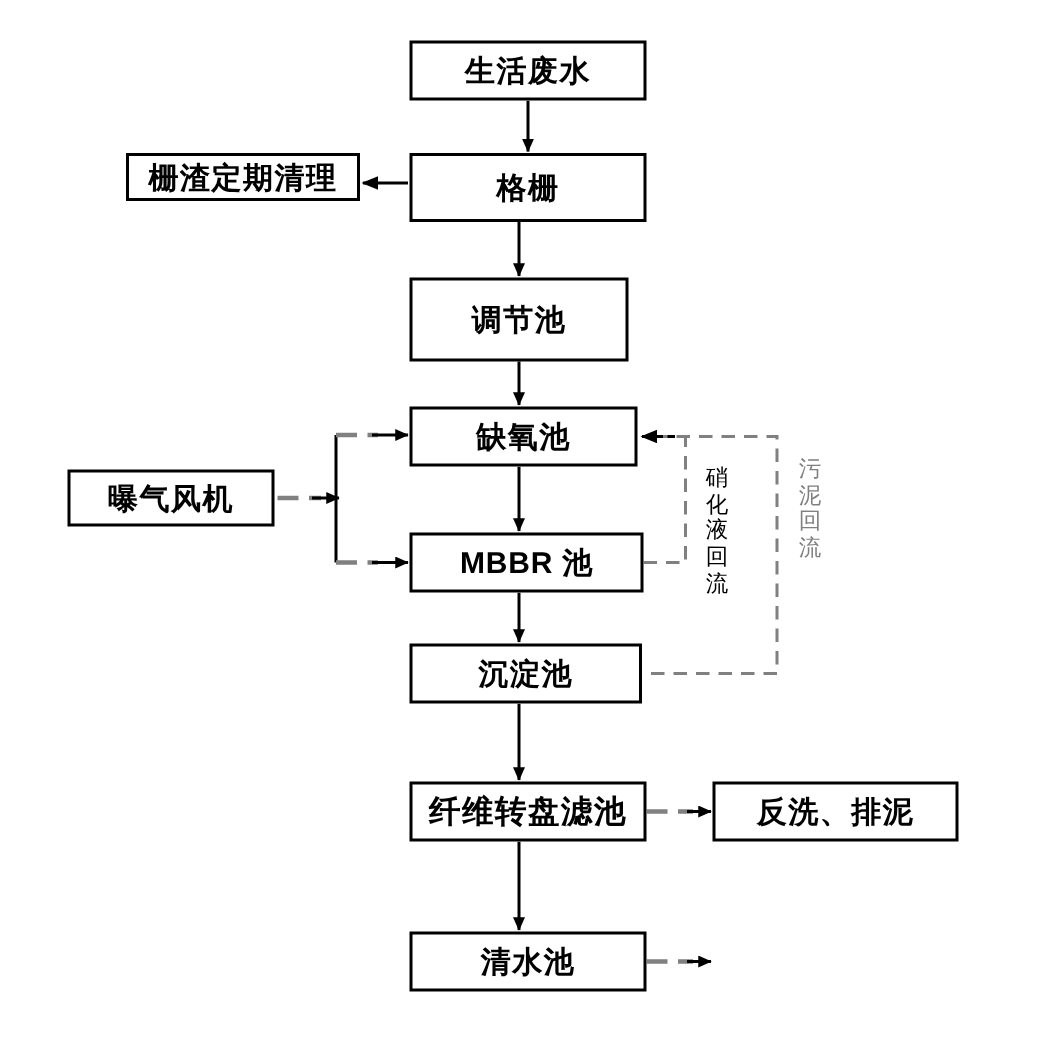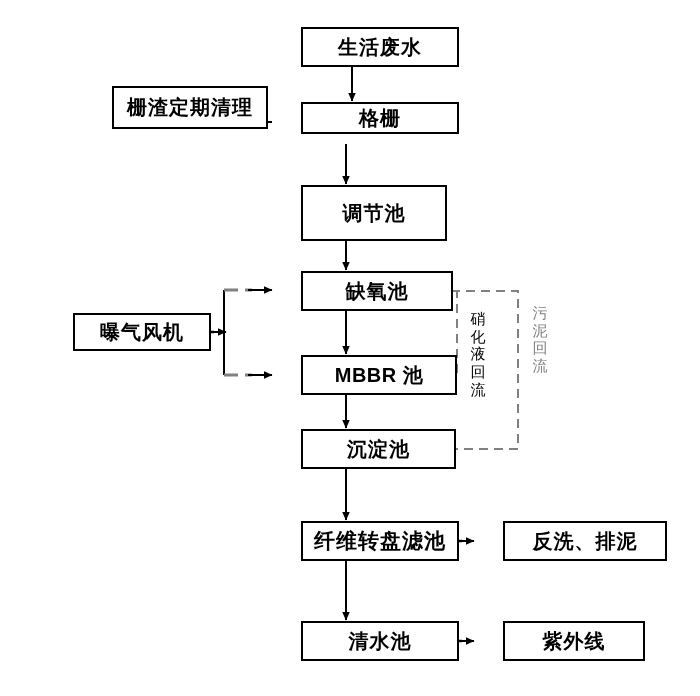--- a/index.html
+++ b/index.html
@@ -27,21 +27,20 @@
     background: #ffffff;
     display: flex;
     align-items: center;
     justify-content: center;
     font-weight: bold;
     font-size: 20px;
     letter-spacing: 1px;
     color: #000000;
     white-space: nowrap;
     z-index: 3;
-    margin-left: 28px;
   }
   .node.latin {
     font-family: "Liberation Sans", "DejaVu Sans", sans-serif;
     letter-spacing: 0.5px;
   }
   .vlabel {
     position: absolute;
     font-weight: normal;
     font-size: 15px;
     line-height: 1.18;
@@ -135,41 +134,40 @@
       <line x1="450" y1="291" x2="428" y2="291" stroke="#000000" stroke-width="2" marker-end="url(#arrowBlackL)"></line>
     </g>
 
     <g>
       <path d="M419,449 L518,449 L518,291 L442,291" fill="none" stroke="#808080" stroke-width="2" stroke-dasharray="9,6"></path>
     </g>
   </svg>
 
   <div class="node" style="left:273px; top:27px;  width:158px; height:40px;">生活废水</div>
 
-  <div class="node" style="left:273px; top:102px; width:158px; height:32px;">格栅</div>
+  <div class="node" style="left:273px; top:102px; width:158px; height:46px;">格栅</div>
 
-  <div class="node" style="left:84px;  top:86px; width:156px; height:43px;">栅渣定期清理</div>
+  <div class="node" style="left:84px;  top:102px; width:156px; height:32px;">栅渣定期清理</div>
 
   <div class="node" style="left:273px; top:185px; width:146px; height:56px;">调节池</div>
 
   <div class="node" style="left:273px; top:271px; width:152px; height:40px;text-align:right;">缺氧池</div>
 
   <div class="node" style="left:45px;  top:313px; width:138px; height:38px;">曝气风机</div>
 
   <div class="node latin" style="left:273px; top:355px; width:156px; height:40px;">MBBR 池</div>
 
   <div class="node" style="left:273px; top:429px; width:155px; height:40px;">沉淀池</div>
 
   <div class="node" style="left:273px; top:521px; width:158px; height:40px; font-size:21px;">纤维转盘滤池</div>
 
   <div class="node" style="left:475px; top:521px; width:164px; height:40px;font-family:Liberation Serif, serif;">反洗、排泥</div>
 
   <div class="node" style="left:273px; top:621px; width:158px; height:40px;">清水池</div>
 
-  <div class="node" style="left:475px; top:621px; width:142px; height:40px;">紫外线</div>
 
   <div class="vlabel" style="left:469px; top:311px;">
     <span>硝</span>
     <span>化</span>
     <span>液</span>
     <span>回</span>
     <span>流</span>
   </div>
 
   <div class="vlabel gray" style="left:531px; top:305px;">

